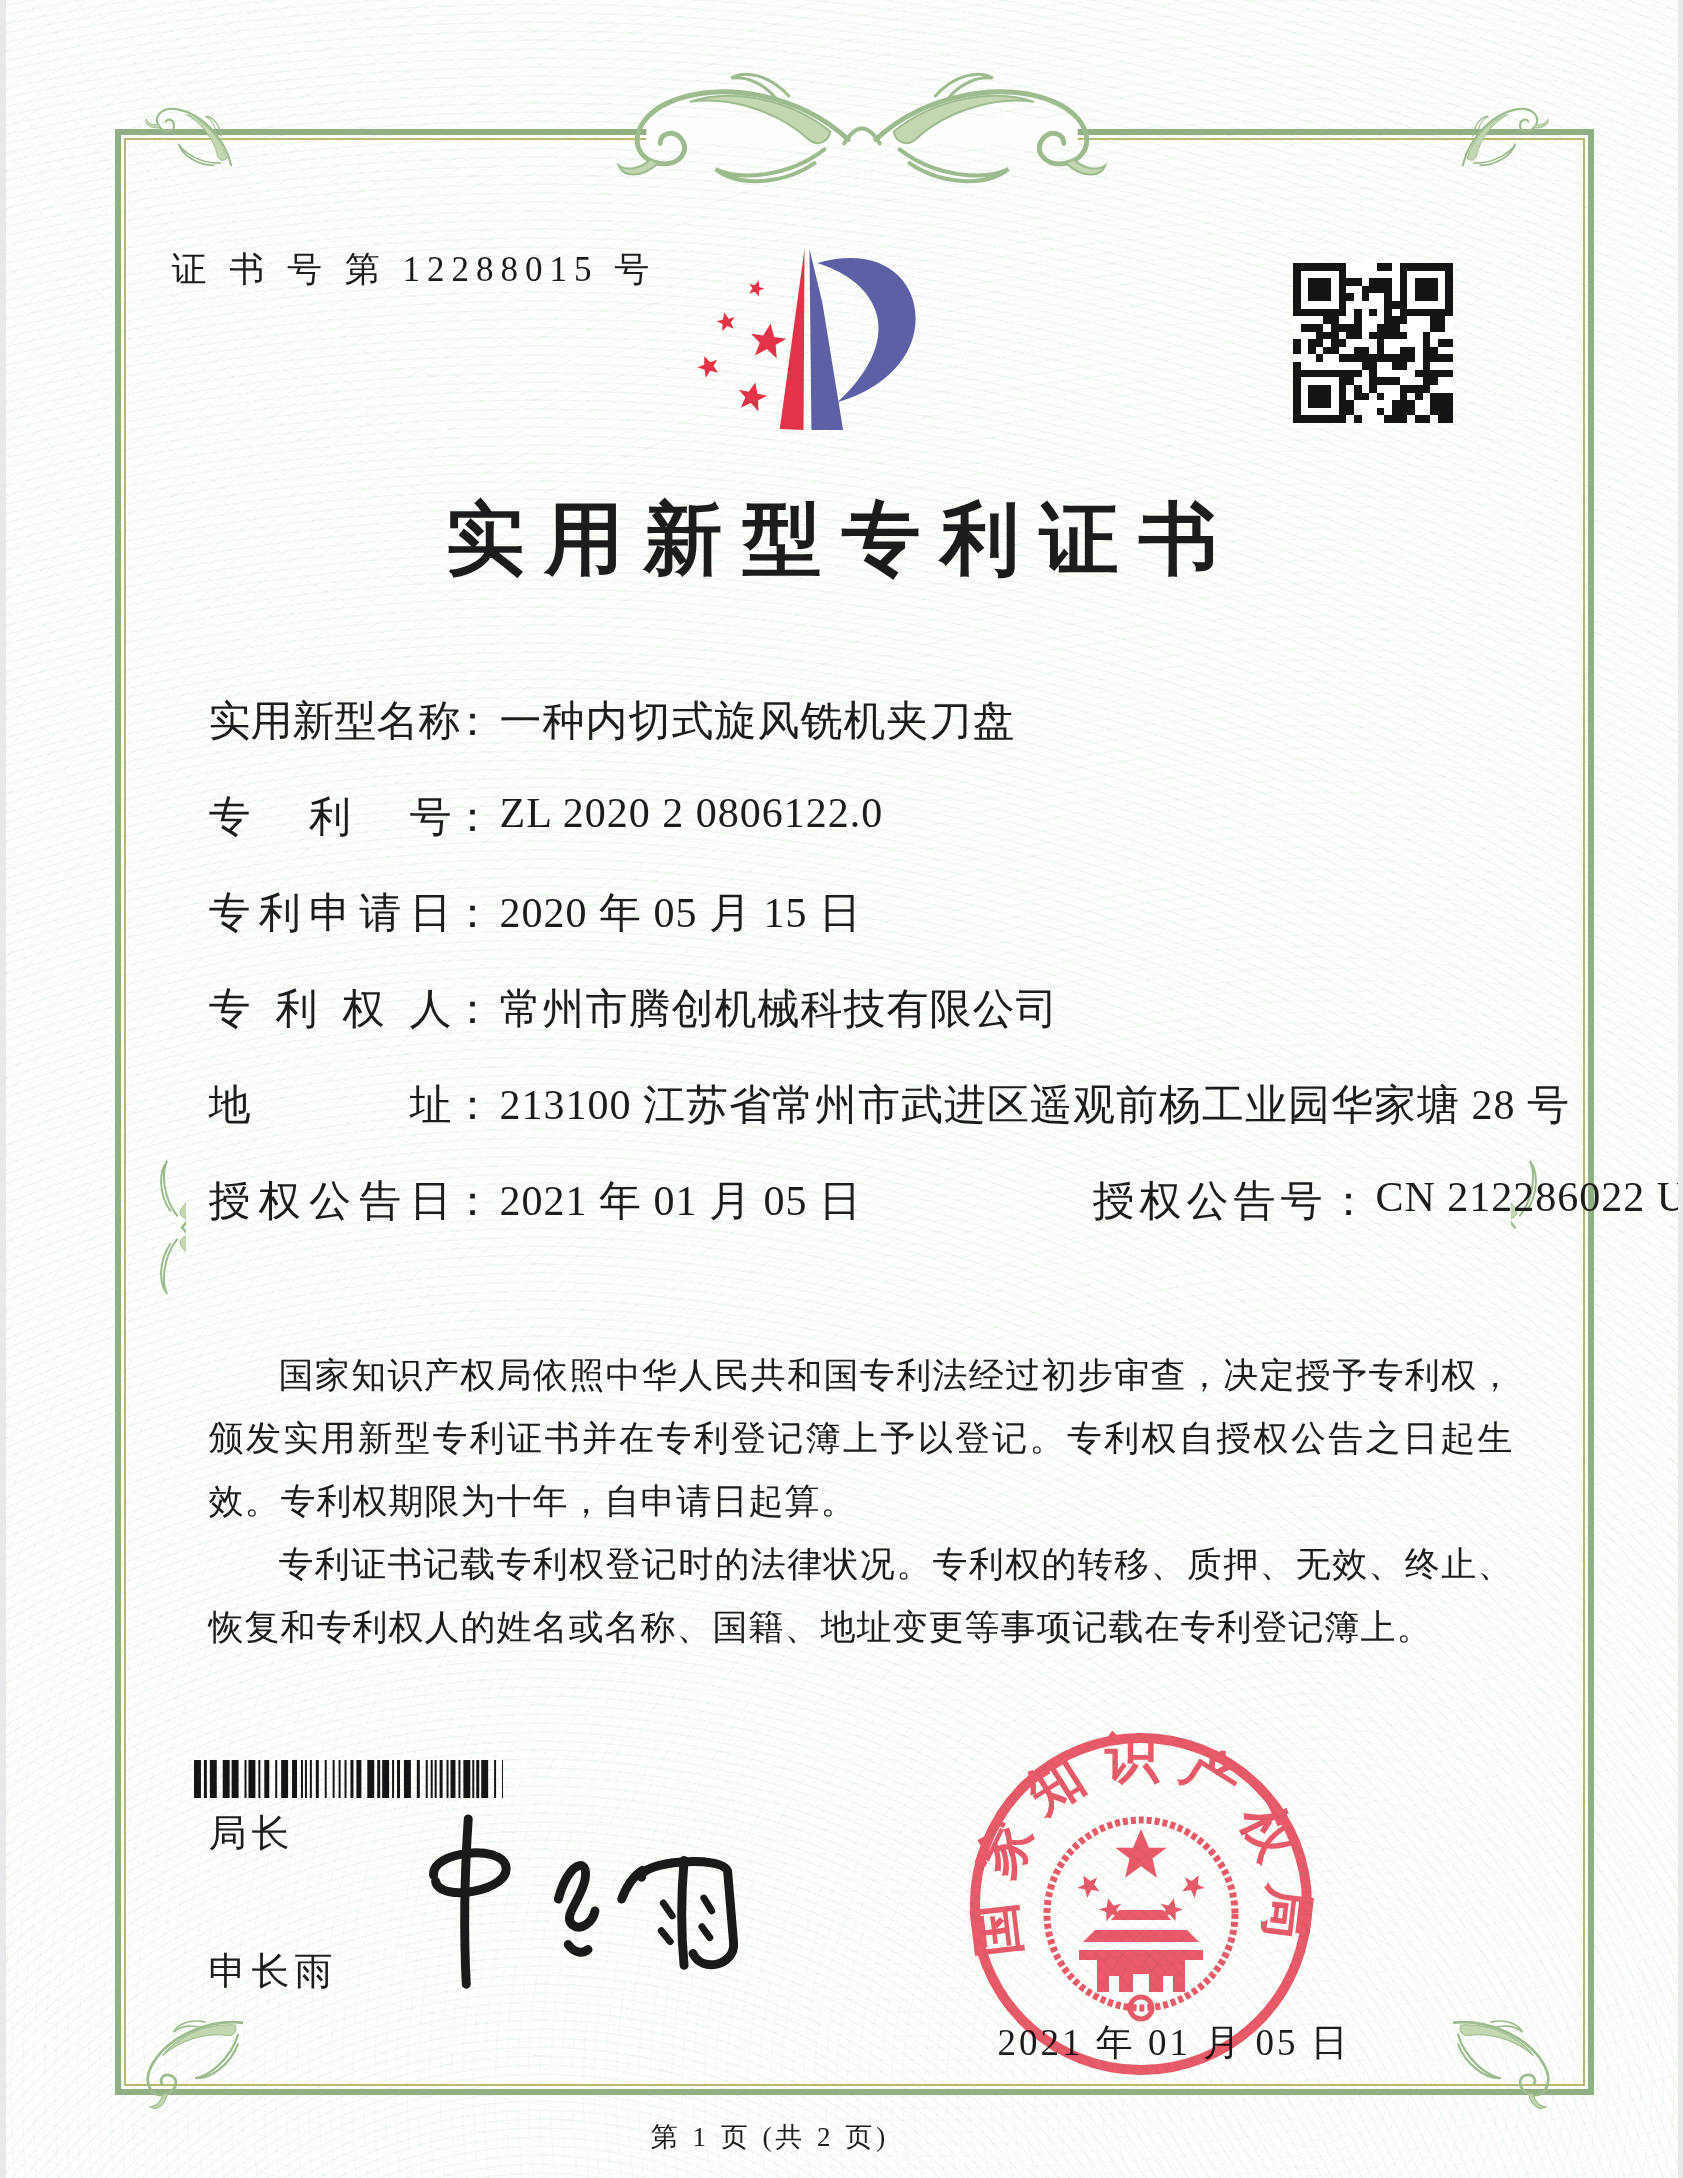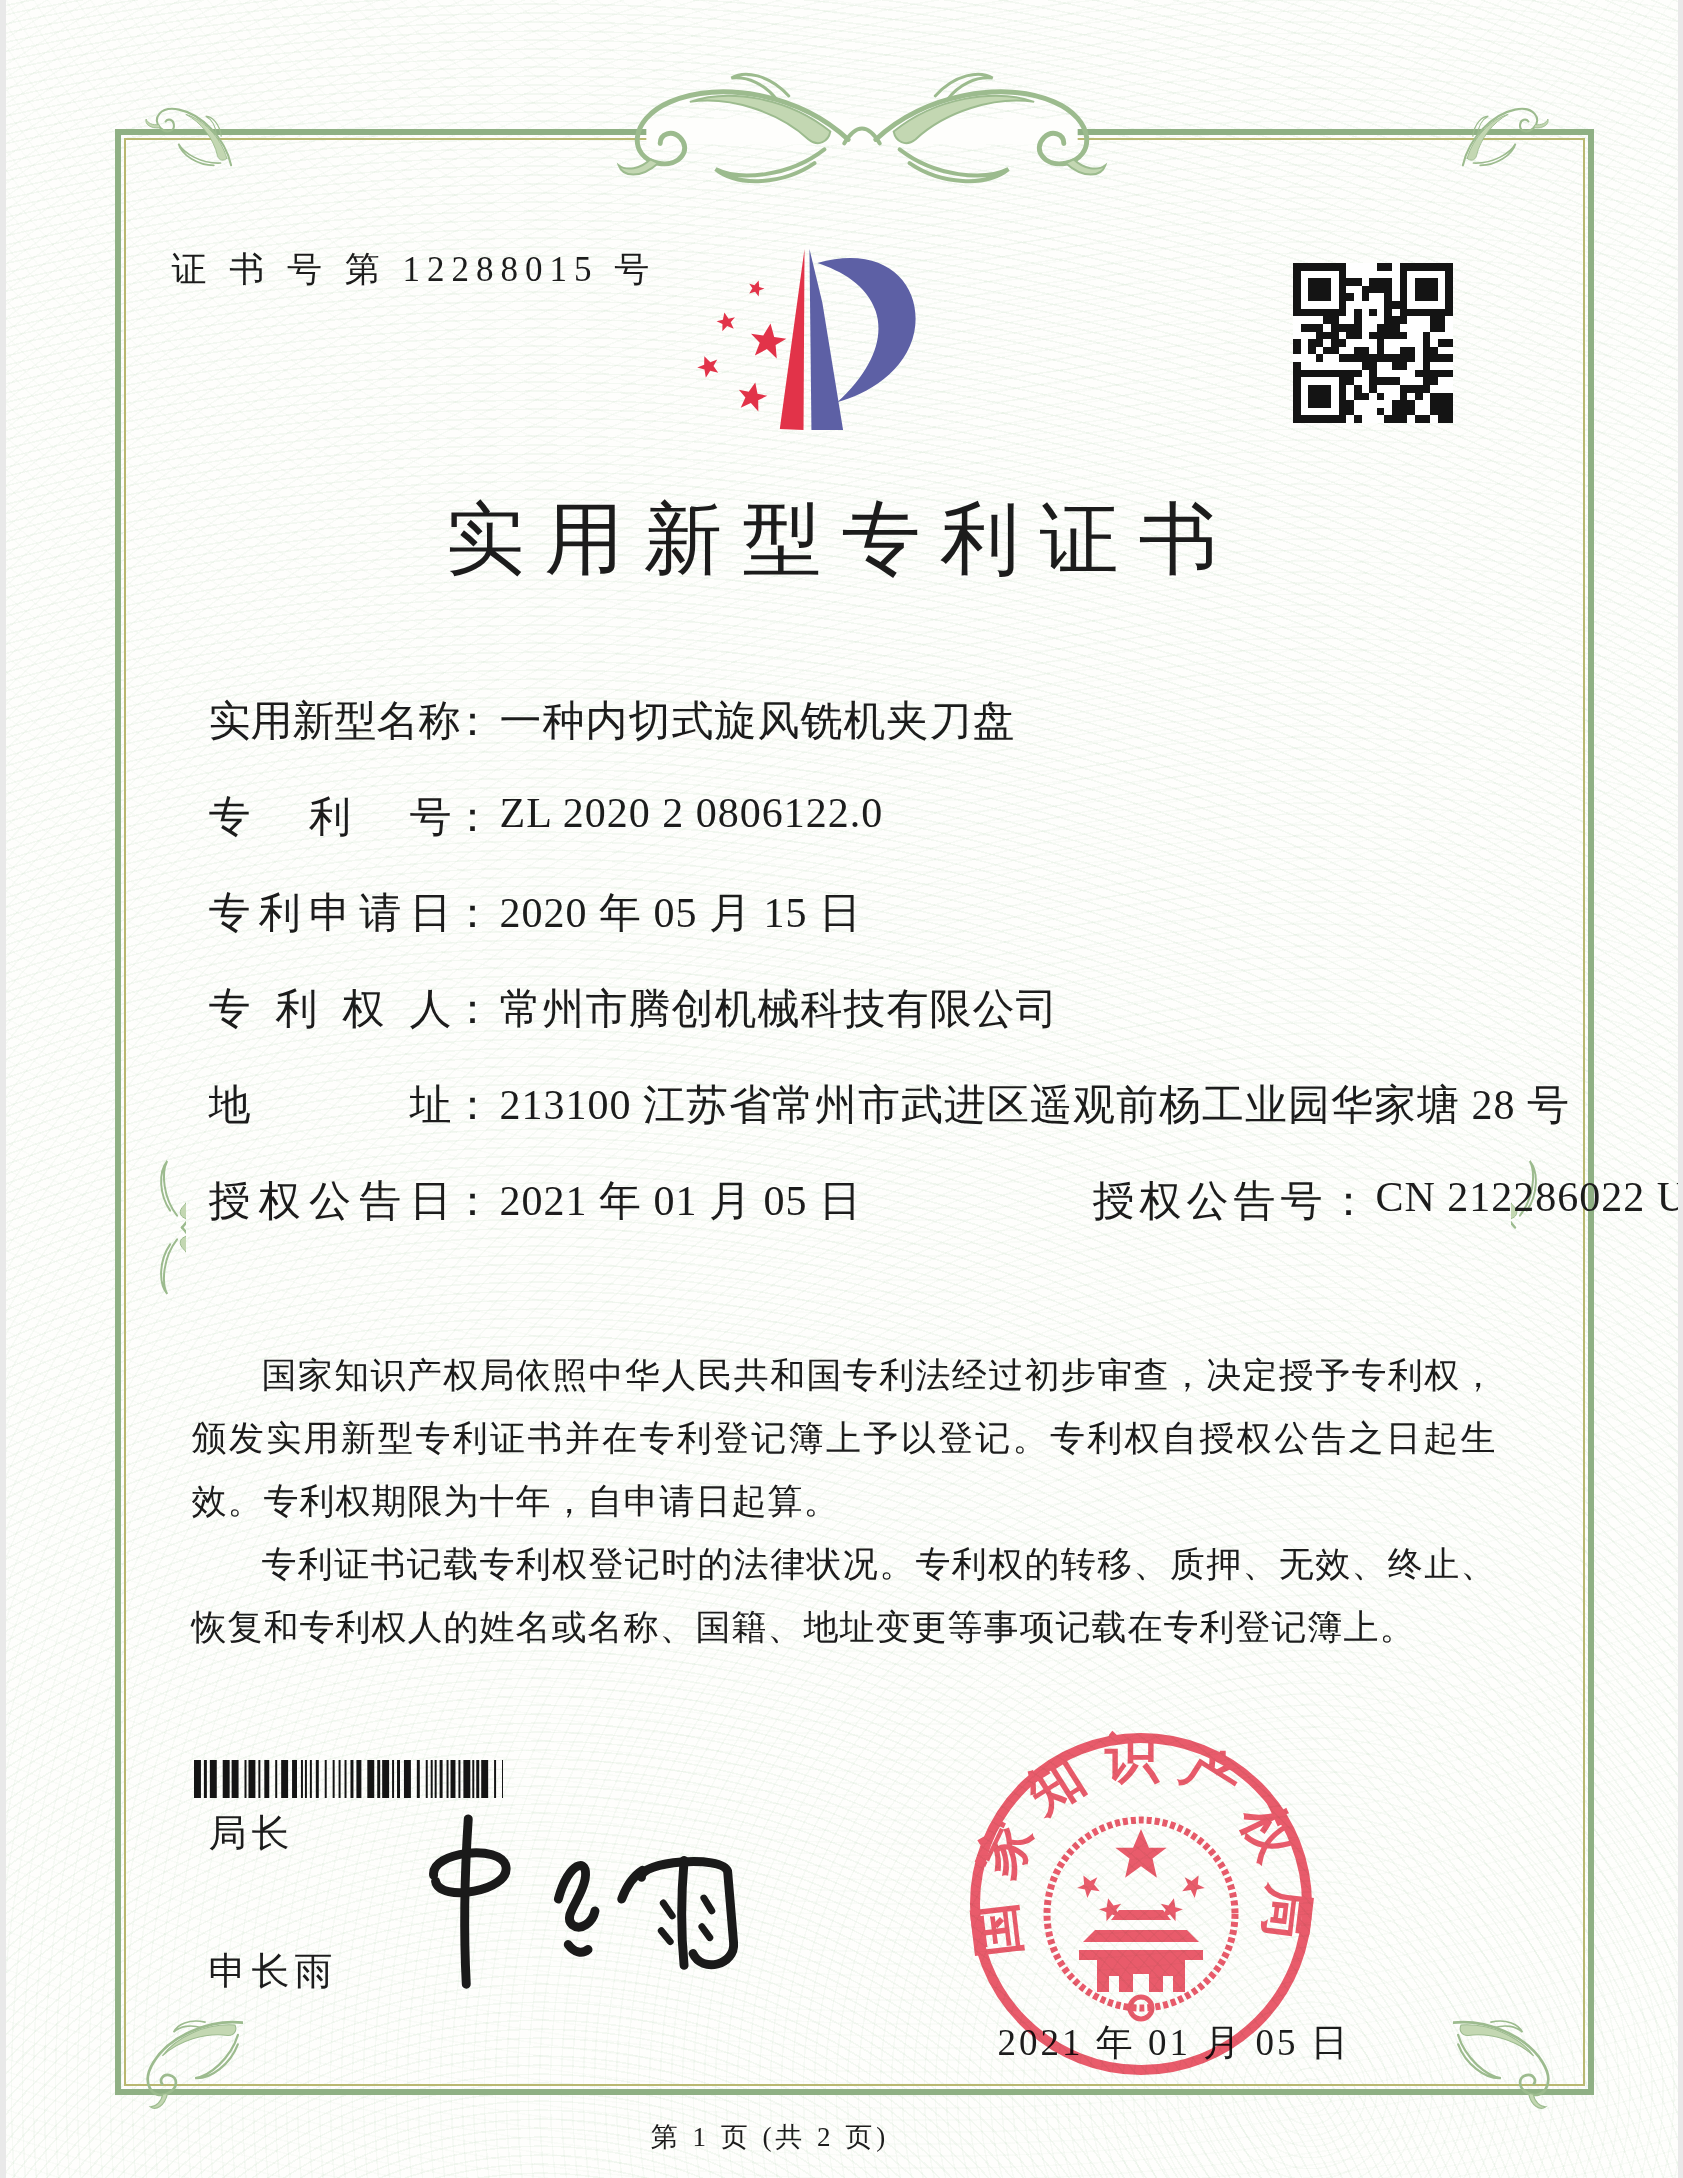--- a/index.html
+++ b/index.html
@@ -23,32 +23,32 @@
     border:6px solid var(--border-green,#8fb084);
   }
   .frame-inner{position:absolute;inset:3px;border:2px solid var(--inner-line,#b9b871);}
   .ornament{position:absolute;pointer-events:none;}
 
   .cert-no{position:absolute;left:166px;top:246px;font-size:35px;letter-spacing:7px;white-space:nowrap;}
   .logo{position:absolute;left:665px;top:241px;width:269px;height:203px;}
   .qr{position:absolute;left:1287px;top:263px;width:160px;height:160px;background:#fff;}
   .doc-title{
     position:absolute;left:0;top:487px;width:100%;text-align:center;
-    font-size:79px;font-weight:normal;letter-spacing:20px;white-space:nowrap;
+    font-size:79px;font-weight:bold;letter-spacing:20px;white-space:nowrap;
   }
   .fields{position:absolute;left:203px;top:693px;font-size:42px;}
   .f-row{position:relative;height:96px;white-space:nowrap;}
   .f-label{display:inline-block;width:243px;text-align:justify;text-align-last:justify;vertical-align:top;}
   .f-colon{display:inline-block;margin-right:6px;vertical-align:top;}
   .f-value{letter-spacing:1px;vertical-align:top;}
   .f-second{position:absolute;left:884px;top:0;white-space:nowrap;}
   .f-label2{display:inline-block;letter-spacing:5px;vertical-align:top;}
 
   .body-text{
-    position:absolute;left:186px;top:1344px;width:1305px;
+    position:absolute;left:203px;top:1344px;width:1305px;
     font-size:35px;line-height:63px;text-align:justify;letter-spacing:1px;
   }
   .body-text p{margin:0;text-indent:2em;}
 
   .barcode{position:absolute;left:188px;top:1760px;width:309px;height:38px;}
   .director-title,.director-name{
     position:absolute;left:203px;font-family:"Liberation Sans","DejaVu Sans",sans-serif;
     font-size:38px;letter-spacing:5px;
   }
   .director-title{top:1808px;}

